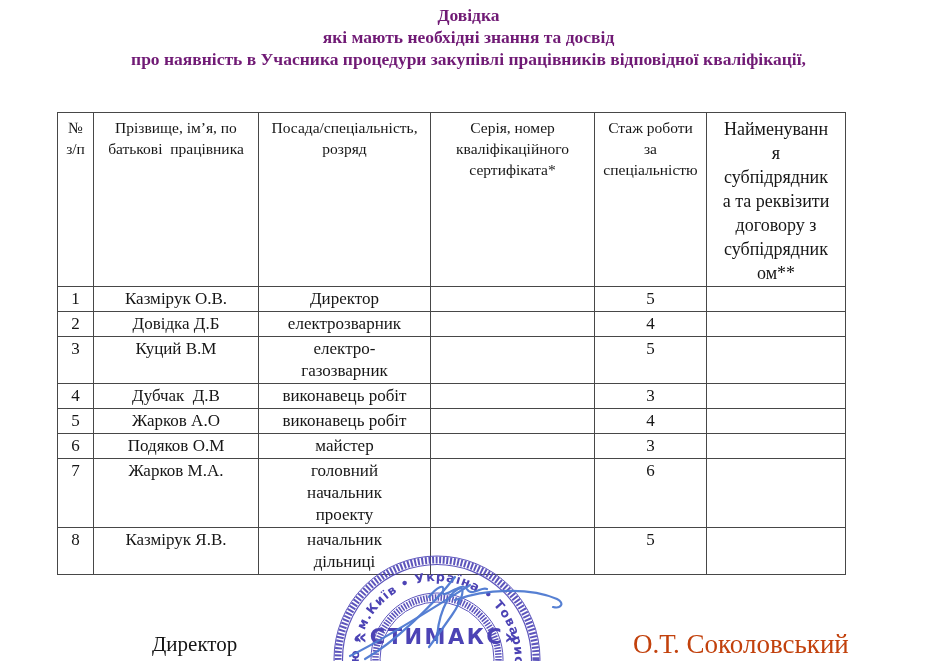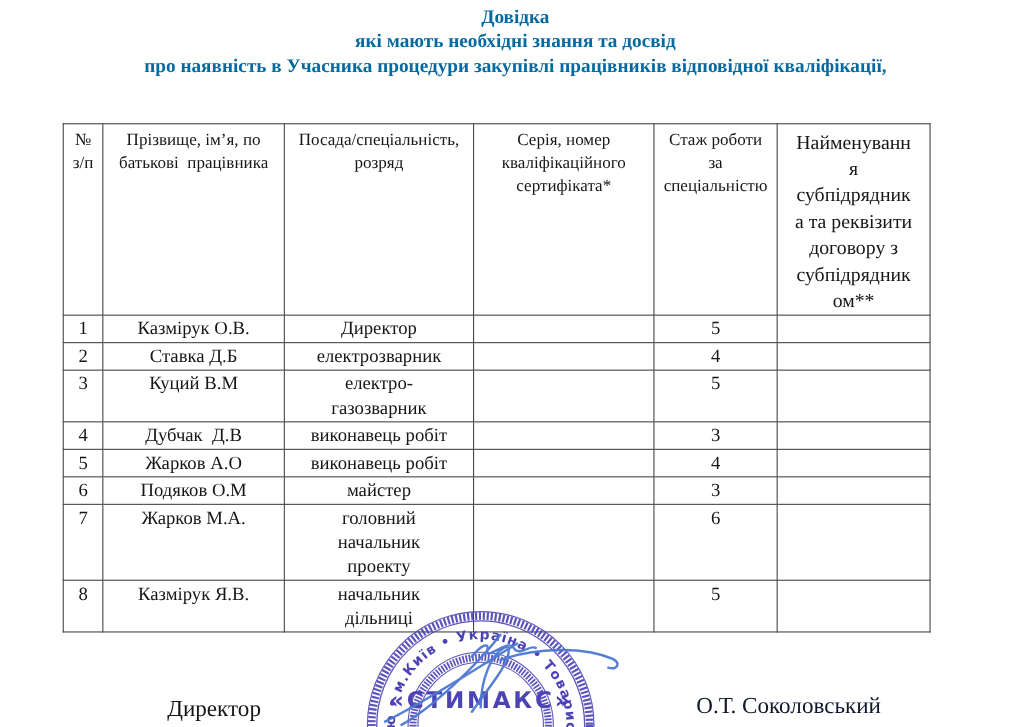--- a/index.html
+++ b/index.html
@@ -4,21 +4,21 @@
 <style>
   html,body{margin:0;padding:0;}
   body{
     width:937px;height:661px;overflow:hidden;background:#ffffff;
     font-family:"Liberation Serif","DejaVu Serif",serif;color:#1b1b1b;
     position:relative;
   }
   .page{position:relative;width:937px;height:661px;background:#fff;}
   .title-block{
     position:absolute;left:0;top:4px;width:937px;text-align:center;
-    font-weight:bold;font-size:17.5px;line-height:22px;color:#0369a1;
+    font-weight:bold;font-size:17.5px;line-height:22px;color:#701a75;
   }
   table.doc-table{
     position:absolute;left:57px;top:112px;width:789px;
     border-collapse:collapse;table-layout:fixed;
     font-size:17px;color:#161616;
   }
   .doc-table th,.doc-table td{
     border:1px solid #474747;
     padding:1px 3px;vertical-align:top;text-align:center;
     white-space:pre-wrap;overflow:hidden;
@@ -26,21 +26,21 @@
   .doc-table{border:1.5px solid #333;}
   .doc-table th{font-weight:normal;font-size:15.5px;line-height:21px;padding-top:4px;}
   .doc-table th.th-sub{font-size:18px;line-height:24px;}
   .doc-table tr.hdr{height:160px;}
   .doc-table tr.sect{height:22px;}
   .sect td{font-size:17px;padding-top:0;}
   .r1{height:23px}.r2{height:22px}.r3{height:46px}.r4{height:22px}
   .r5{height:22px}.r6{height:23px}.r7{height:66px}.r8{height:42px}
   .doc-table td{line-height:22px;}
   .sig-role{position:absolute;left:152px;top:632px;font-size:21px;color:#141414;}
-  .sig-name{position:absolute;left:633px;top:629px;font-size:21px;color:#0f172a;}
+  .sig-name{position:absolute;left:633px;top:629px;font-size:27px;color:#c2410c;}
   .stamp-wrap{position:absolute;left:325px;top:547px;width:250px;height:114px;}
   .stamp-ring-text{font-family:"DejaVu Sans",sans-serif;font-size:12.5px;font-weight:bold;letter-spacing:1px;}
   .stamp-center-text{font-family:"DejaVu Sans",sans-serif;font-size:21px;font-weight:bold;letter-spacing:2.5px;}
 </style>
 </head>
 <body>
 
 <div class="page">
 
   <div class="title-block">
@@ -85,21 +85,21 @@
       <tr class="r1">
         <td>1</td>
         <td>Казмірук О.В.</td>
         <td>Директор</td>
         <td></td>
         <td>5</td>
         <td></td>
       </tr>
       <tr class="r2">
         <td>2</td>
-        <td>Ставка Д.Б</td>
+        <td>Довідка Д.Б</td>
         <td>електрозварник</td>
         <td></td>
         <td>4</td>
         <td></td>
       </tr>
       <tr class="r3">
         <td>3</td>
         <td>Куций В.М</td>
         <td>електро-
 газозварник</td>

